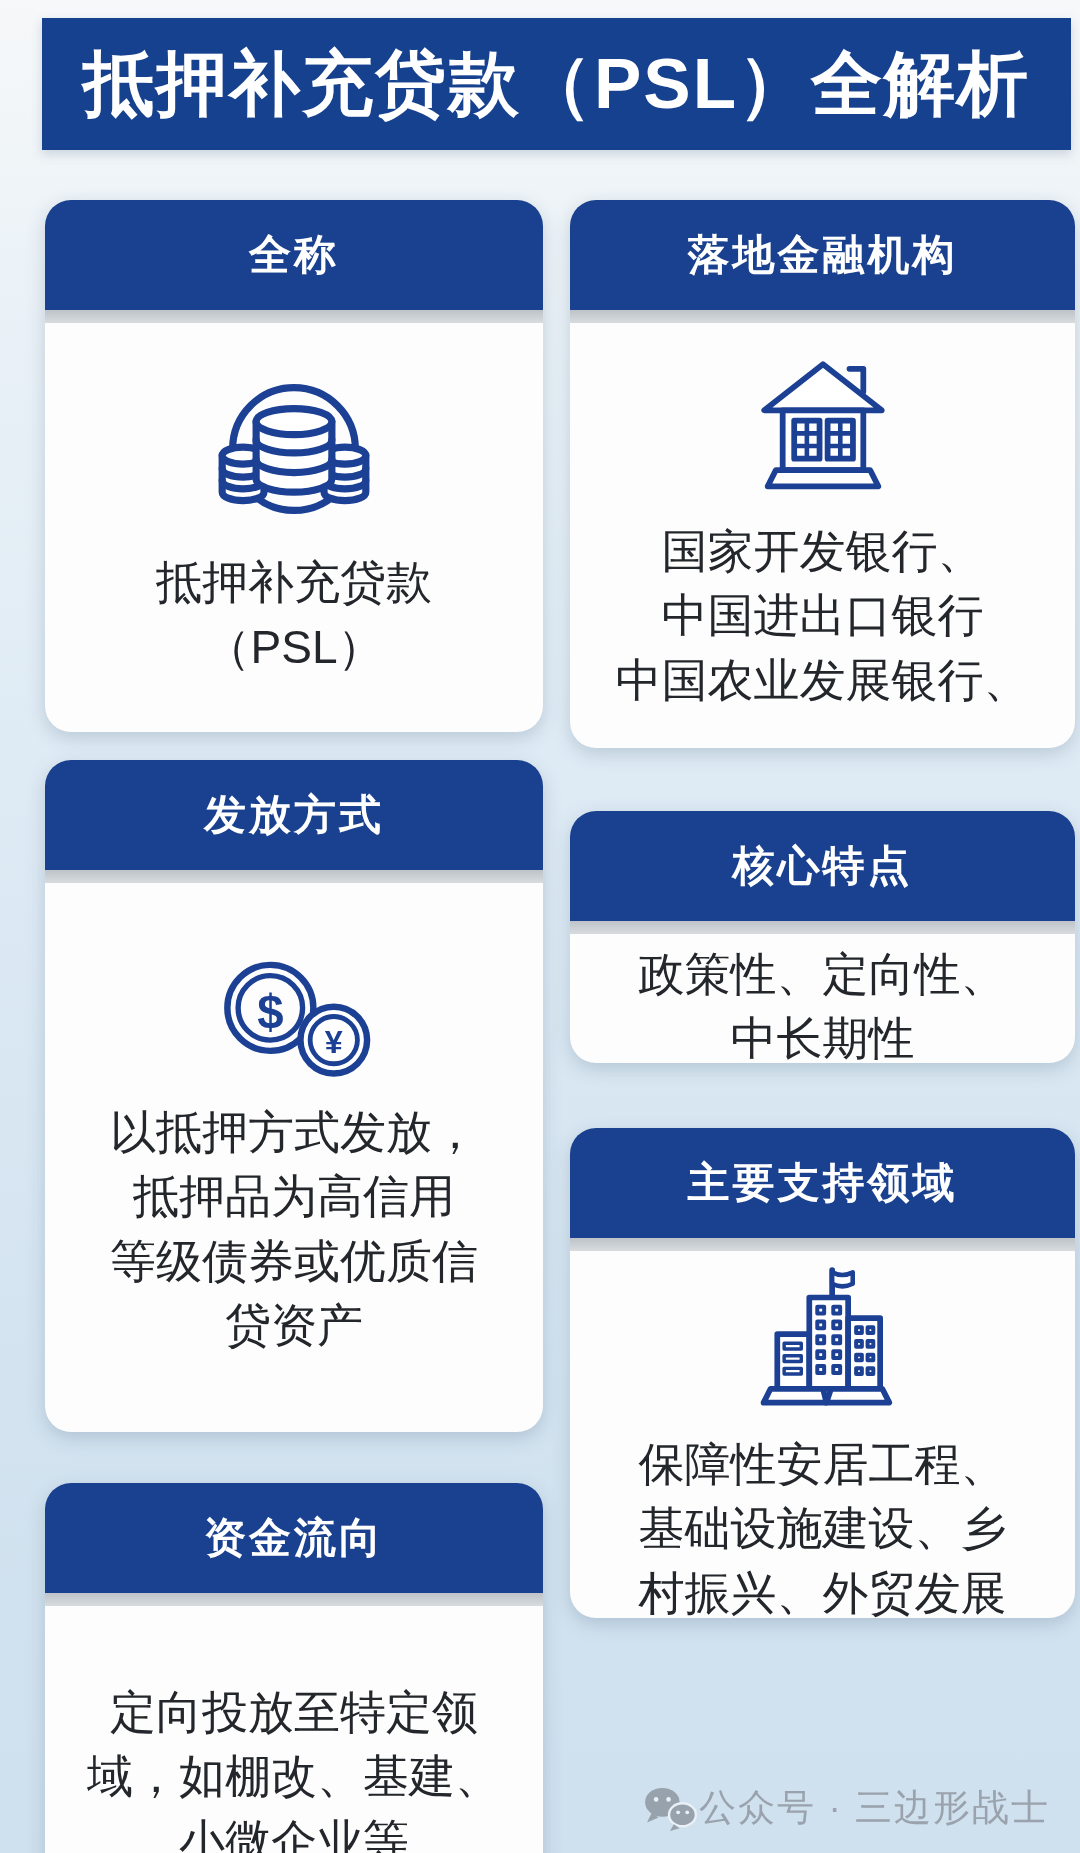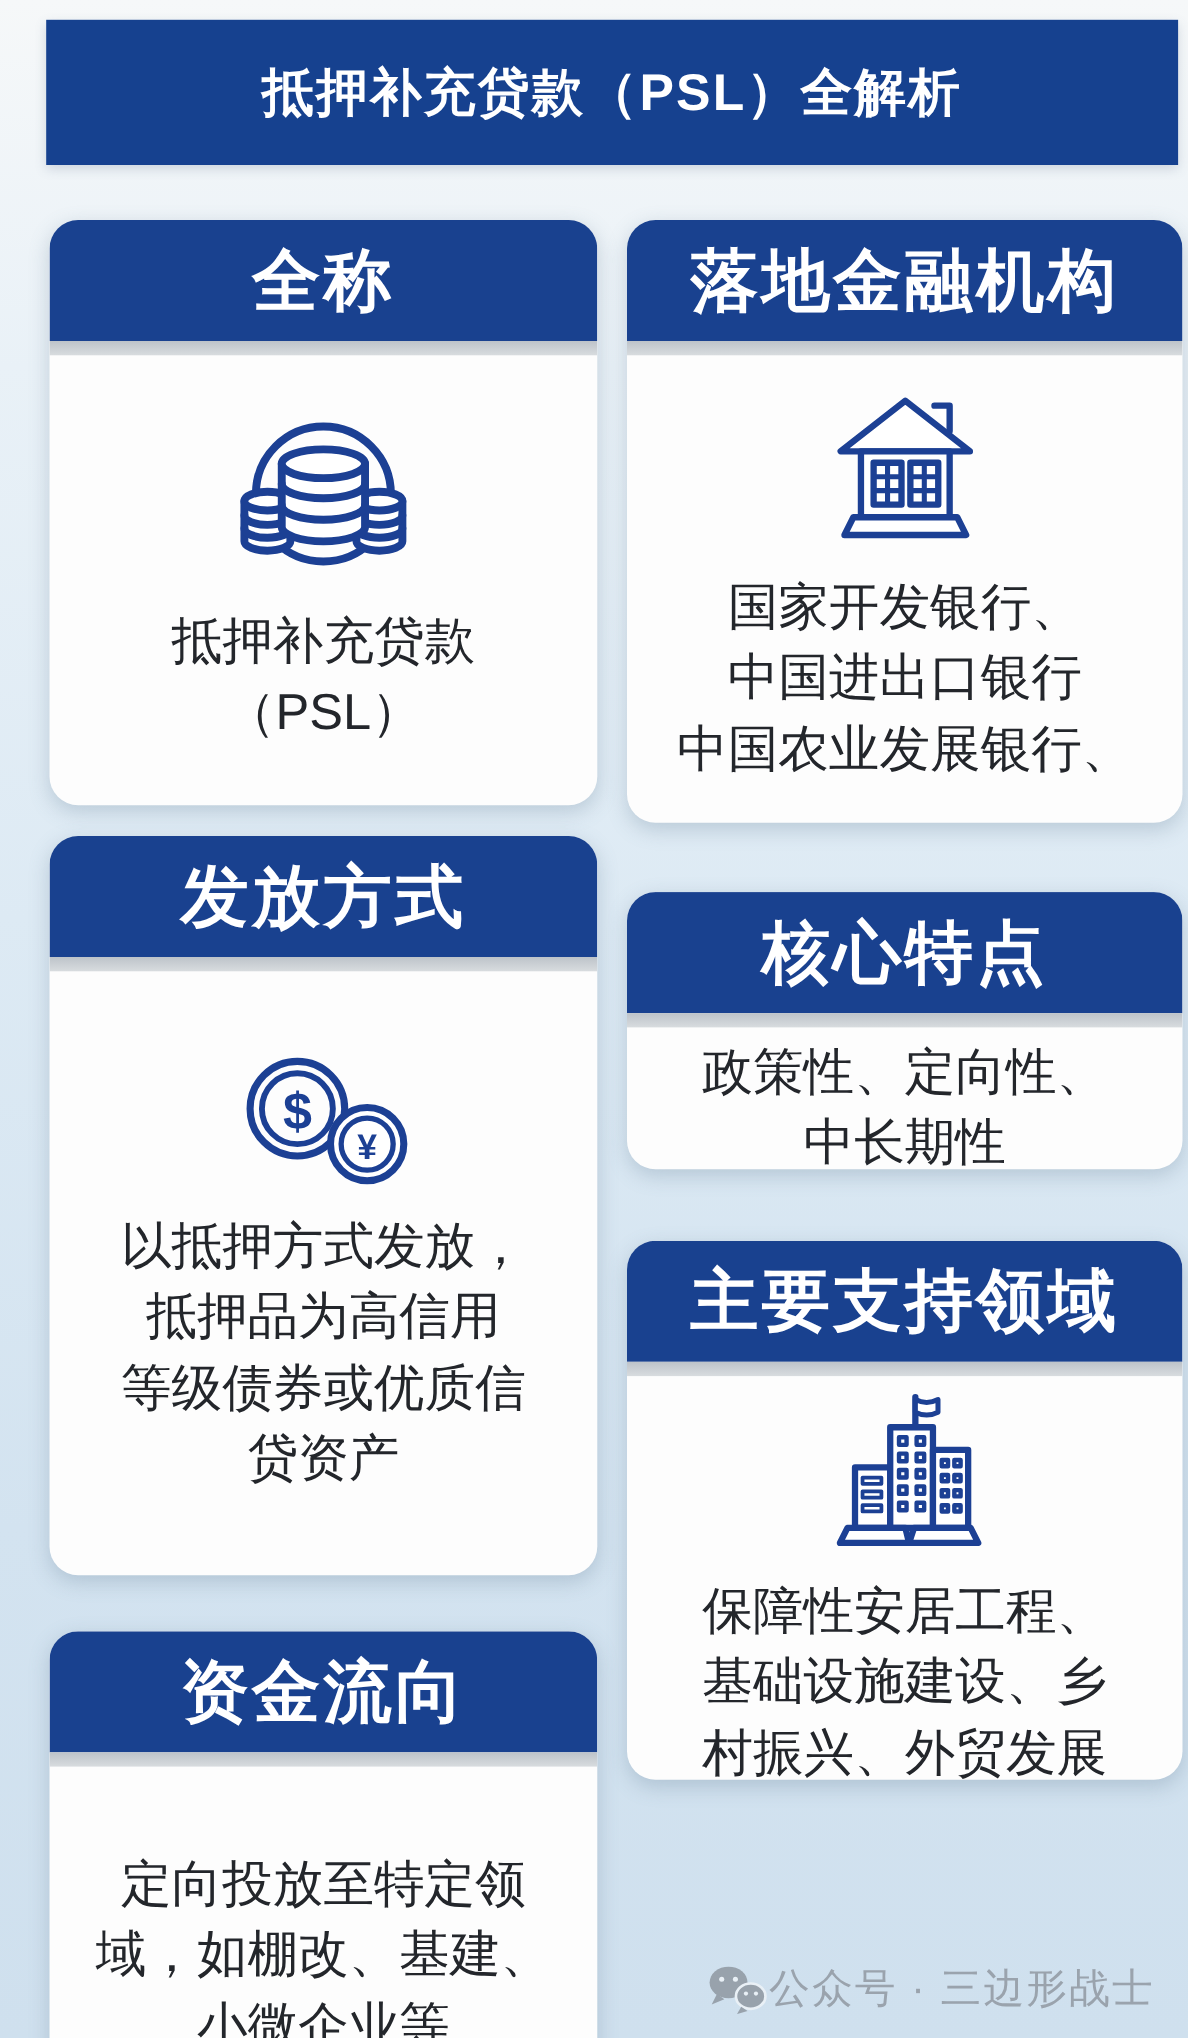--- a/index.html
+++ b/index.html
@@ -5,36 +5,36 @@
   html,body{margin:0;padding:0;}
   body{
     width:1080px;height:1853px;position:relative;overflow:hidden;
     background:linear-gradient(180deg,#f6f8f9 0%,#e9f1f7 18%,#ddeaf4 45%,#d3e3f0 75%,#cfe0ee 100%);
     font-family:"Liberation Sans","DejaVu Sans",sans-serif;
     -webkit-font-smoothing:antialiased;
   }
   .banner{
     margin:18px 0 0 42px;width:1029px;height:132px;background:#16418f;
     display:flex;align-items:center;justify-content:center;
-    color:#ffffff;font-size:47px;font-weight:bold;letter-spacing:2px;
+    color:#ffffff;font-size:71px;font-weight:bold;letter-spacing:2px;
     box-shadow:0 4px 10px rgba(90,110,140,.25);
   }
   .columns{display:flex;gap:27px;margin:50px 0 0 45px;}
   .col{display:flex;flex-direction:column;}
   .col-left{width:498px;}
   .col-right{width:505px;gap:36px;}
   .card{
     border-radius:26px;overflow:hidden;background:#fdfdfd;
     box-shadow:0 6px 18px rgba(100,125,150,.30);
     display:flex;flex-direction:column;
   }
   .card-header{
     height:110px;background:#19418f;flex:0 0 auto;
     display:flex;align-items:center;justify-content:center;
-    color:#fff;font-size:62px;font-weight:bold;letter-spacing:3px;
+    color:#fff;font-size:42px;font-weight:bold;letter-spacing:3px;
   }
   .card-strip{height:13px;flex:0 0 auto;background:linear-gradient(180deg,#bdc3c9,#d8dcdf);}
   .card-body{
     flex:1;display:flex;flex-direction:column;align-items:center;justify-content:center;
     text-align:center;font-size:46px;color:#23262b;line-height:1.40;
     padding:8px 12px 16px;
   }
   .card-body .line{display:block;}
   .icon-wrap{flex:0 0 auto;margin:4px 0 20px 0;display:flex;justify-content:center;}
   svg{display:block;}

